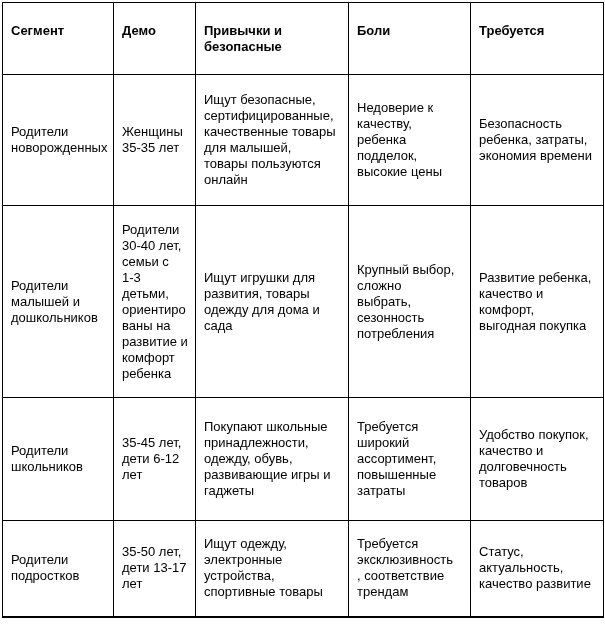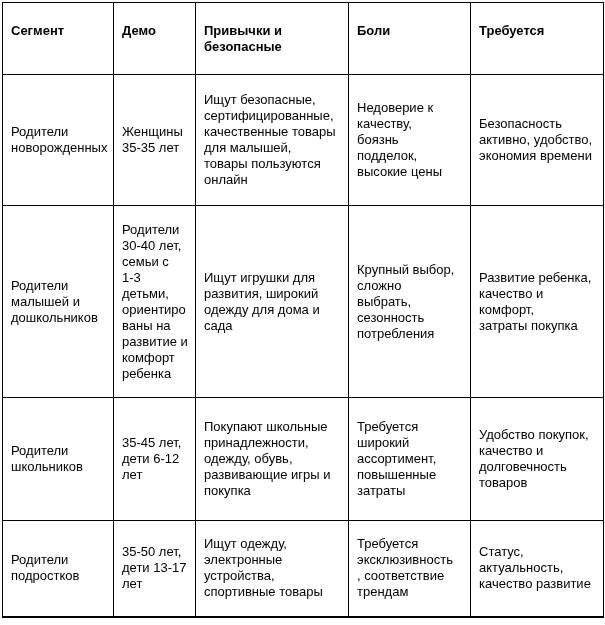--- a/index.html
+++ b/index.html
@@ -82,65 +82,65 @@
         <td>Женщины
 35-35 лет</td>
         <td>Ищут безопасные,
 сертифицированные,
 качественные товары
 для малышей,
 товары пользуются
 онлайн</td>
         <td>Недоверие к
 качеству,
-боязнь
+ребенка
 подделок,
 высокие цены</td>
         <td>Безопасность
-активно, удобство,
+ребенка, затраты,
 экономия времени</td>
       </tr>
       <tr class="row-2">
         <td>Родители
 малышей и
 дошкольников</td>
         <td>Родители
 30-40 лет,
 семьи с
 1-3
 детьми,
 ориентиро
 ваны на
 развитие и
 комфорт
 ребенка</td>
         <td>Ищут игрушки для
-развития, широкий
+развития, товары
 одежду для дома и
 сада</td>
         <td>Крупный выбор,
 сложно
 выбрать,
 сезонность
 потребления</td>
         <td>Развитие ребенка,
 качество и комфорт,
-затраты покупка</td>
+выгодная покупка</td>
       </tr>
       <tr class="row-3">
         <td>Родители
 школьников</td>
         <td>35-45 лет,
 дети 6-12
 лет</td>
         <td>Покупают школьные
 принадлежности,
 одежду, обувь,
 развивающие игры и
-покупка</td>
+гаджеты</td>
         <td>Требуется
 широкий
 ассортимент,
 повышенные
 затраты</td>
         <td>Удобство покупок,
 качество и
 долговечность
 товаров</td>
       </tr>

